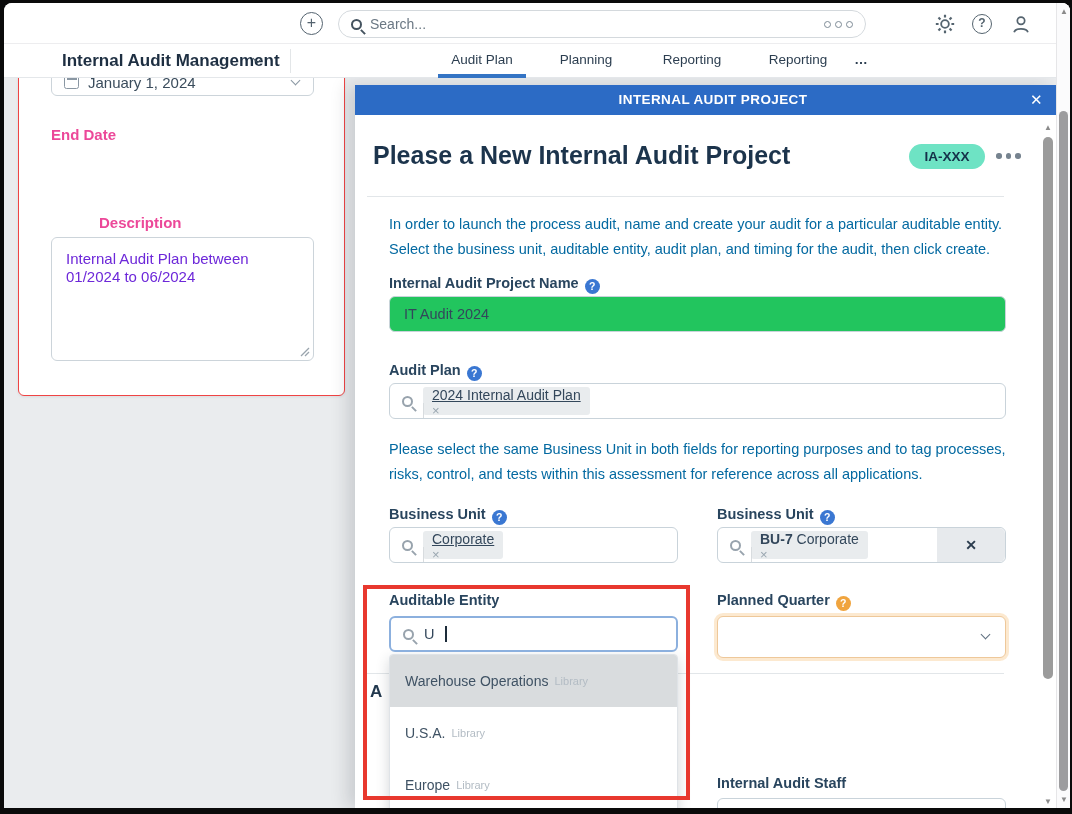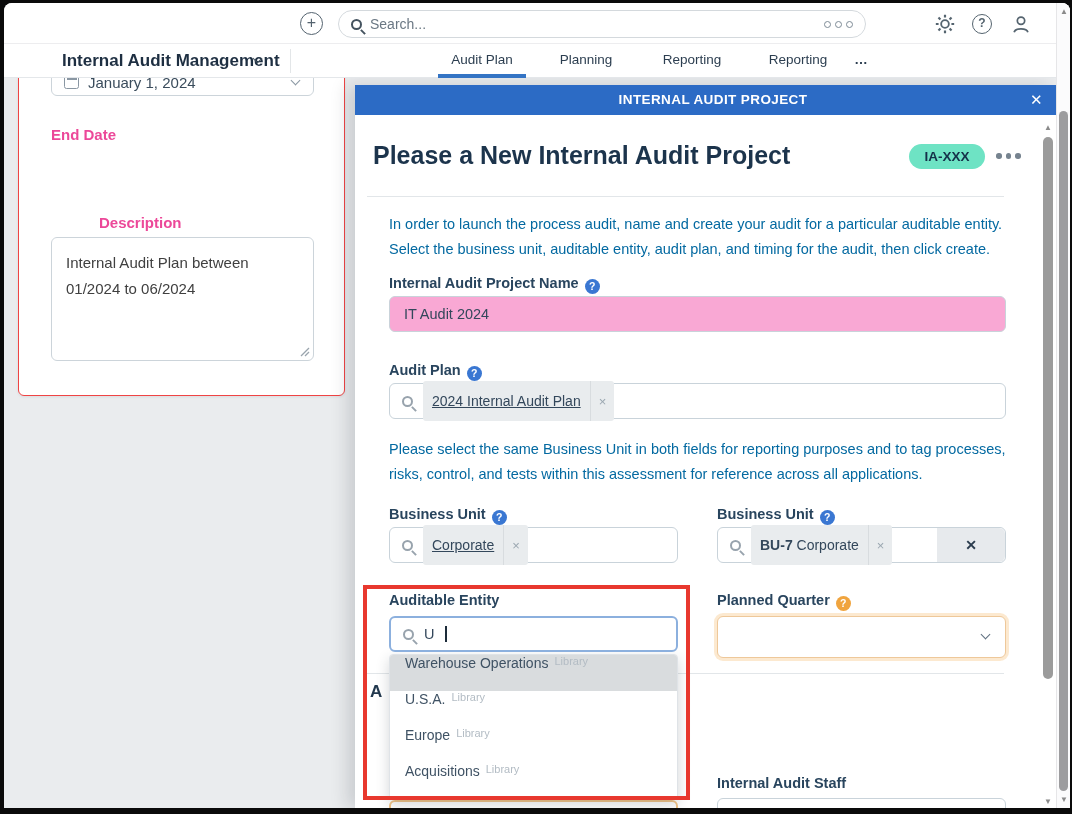--- a/index.html
+++ b/index.html
@@ -55,31 +55,31 @@
   .badge { position:absolute; left:554px; top:59px; width:76px; height:25px; background:#6ee3c4; border-radius:13px;
            font-size:13.5px; font-weight:bold; color:#143049; text-align:center; line-height:25px; }
   .menu-dots { position:absolute; left:641px; top:68px; display:flex; gap:4px; cursor:pointer; }
   .menu-dots i { width:5.5px; height:5.5px; border-radius:50%; background:#76838f; display:block; }
   .hr { position:absolute; height:1px; background:#e2e6e9; }
   .para { position:absolute; font-size:14.5px; line-height:25px; color:#0369a1; }
   .flabel { position:absolute; font-size:14.5px; font-weight:bold; color:#29455e; }
   .help { display:inline-block; width:15px; height:15px; border-radius:50%; background:#3a77d2; color:#fff; font-size:10.5px;
           font-weight:bold; text-align:center; line-height:15px; margin-left:6px; vertical-align:-2px; }
   .help.orange { background:#f0a43e; }
-  .tinput { position:absolute; background:#f9a8d4; border:1px solid #c9d3da; border-radius:6px; font-size:14.5px; color:#33475b;
+  .tinput { position:absolute; background:#22c55e; border:1px solid #c9d3da; border-radius:6px; font-size:14.5px; color:#33475b;
             display:flex; align-items:center; padding:0 14px; }
   .srch { position:absolute; background:#fff; border:1px solid #c9d3da; border-radius:6px; display:flex; align-items:center; padding:0 12px; gap:10px; }
-  .chip { display:inline-flex; align-items:center; height:40px; background:#e9ecee; border-radius:3px; font-size:14px; color:#33475b; }
+  .chip { display:inline-flex; align-items:center; height:28px; background:#e9ecee; border-radius:3px; font-size:14px; color:#33475b;flex-direction:column; }
   .chip .txt { padding:0 9px; white-space:nowrap; }
   .chip.u .txt { text-decoration:underline; }
   .chip .rm { padding:0 8px; color:#9aa6b0; border-left:1px solid #d8dcdf; font-size:13px; align-self:stretch; display:flex; align-items:center; cursor:pointer; }
   .clear-block { position:absolute; right:0; top:0; bottom:0; width:68px; background:#e7eaed; border-radius:0 6px 6px 0;
                  display:flex; align-items:center; justify-content:center; font-size:14px; font-weight:bold; color:#2b3c4e; cursor:pointer; }
   .dd { position:absolute; background:#fff; border:1px solid #dfe3e7; border-radius:4px; box-shadow:0 5px 14px rgba(40,50,60,.2); overflow:hidden; z-index:6; }
-  .dd-item { height:36px; display:flex; align-items:flex-start; padding:0 15px; font-size:14px; color:#3f5264; cursor:pointer; }
+  .dd-item { height:52px; display:flex; align-items:center; padding:12px 15px; font-size:14px; color:#3f5264; cursor:pointer; }
   .dd-item.hl { background:#d9dcde; }
   .lib { font-size:11px; color:#b3bcc4; margin-left:6px; }
   .caret { display:inline-block; width:1.5px; height:16px; background:#1d2c3a; margin-left:1px; vertical-align:middle; }
   .sel-chev { position:absolute; right:16px; top:50%; margin-top:-6px; }
 
   
   .red-callout { position:absolute; left:359px; top:582px; width:327px; height:215px; border:4px solid #e8382e; z-index:40; pointer-events:none; }
 
   
   .b-scroll { position:absolute; right:0; top:0; width:14px; height:805px; background:#fbfbfc; border-left:1px solid #e6e6e8; z-index:50; }
@@ -151,21 +151,21 @@
         <span class="cal"></span>
         <span>January 1, 2024</span>
       </div>
       <span class="chev" style="position:absolute; right:14px; top:18px; border-color:#8a97a3;"></span>
     </div>
 
     <div class="field-label" style="position:absolute; left:32px; top:70px;">End Date</div>
 
     <div class="field-label" style="position:absolute; left:32px; top:158px;margin-left:48px;">Description</div>
     <div class="inputbox" style="left:32px; top:181px; width:263px; height:124px;">
-      <div style="padding:12px 14px; font-size:15px; line-height:26px; color:#404040;">Internal Audit Plan between 01/2024 to 06/2024</div>
+      <div style="padding:12px 14px; font-size:15px; line-height:18px; color:#6d28d9;">Internal Audit Plan between 01/2024 to 06/2024</div>
       <svg class="resize-grip" width="10" height="10">
         <line x1="1" y1="9" x2="9" y2="1" stroke="#9aa4ad" stroke-width="1.3"></line>
         <line x1="5" y1="9" x2="9" y2="5" stroke="#9aa4ad" stroke-width="1.3"></line>
       </svg>
     </div>
   </div>
 
   <div class="modal">
     <div class="modal-header">
       <span>INTERNAL AUDIT PROJECT</span>

